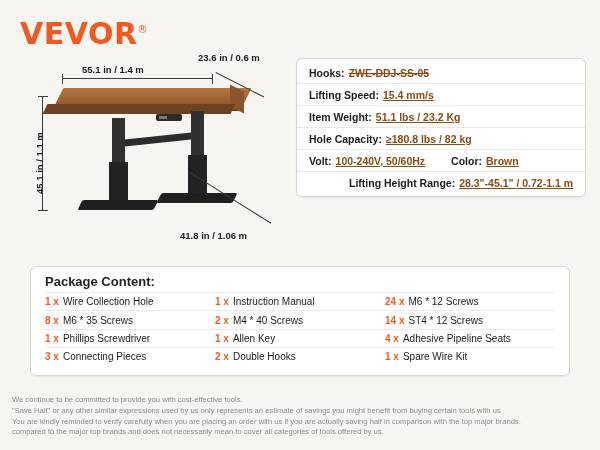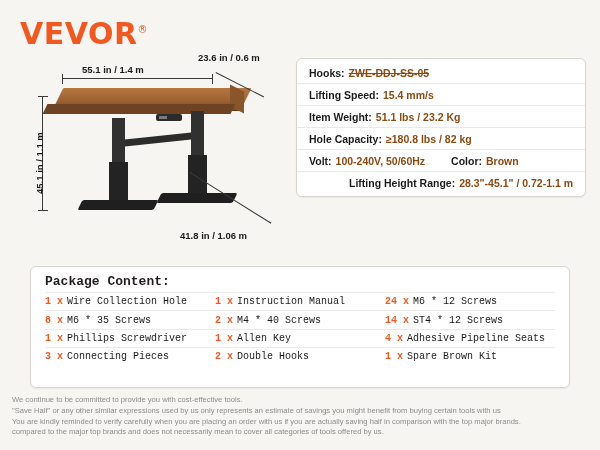--- a/index.html
+++ b/index.html
@@ -165,37 +165,36 @@
   .spec-row {
     display: flex;
     align-items: center;
     padding: 4.5px 12px;
     font-size: 10.5px;
     border-bottom: 1px solid #ece9e5;
     white-space: nowrap;
   }
   .spec-row:last-child { border-bottom: none; justify-content: flex-end; }
   .spec-key { font-weight: bold; color: #1b1b1b; }
-  .spec-val { font-weight: bold; color: #8a4a12; margin-left: 4px; }
+  .spec-val { font-weight: bold; color: #8a4a12; margin-left: 4px; text-decoration: underline; }
   .spec-key2 { font-weight: bold; color: #1b1b1b; margin-left: 26px; }
   .strike { text-decoration: line-through; text-decoration-color:#8a4a12; }
 
   
   .package {
     position: absolute;
     left: 30px;
     top: 266px;
     width: 540px;
     background: #ffffff;
     border: 1px solid #d9d5d0;
     border-radius: 6px;
     box-shadow: 0 1px 2px rgba(0,0,0,0.06);
-    padding: 7px 14px 21px 14px;
+    padding: 7px 14px 9px 14px;
     box-sizing: border-box;
-    font-family: Liberation Mono, monospace;
   }
   .package-title {
     font-size: 13px;
     font-weight: bold;
     margin-bottom: 3px;
   }
   .pkg-grid {
     display: grid;
     grid-template-columns: 1fr 1fr 1fr;
   }
@@ -346,21 +345,21 @@
       <div class="pkg-item">
         <span class="pkg-qty">3 x</span>
         <span class="pkg-label">Connecting Pieces</span>
       </div>
       <div class="pkg-item">
         <span class="pkg-qty">2 x</span>
         <span class="pkg-label">Double Hooks</span>
       </div>
       <div class="pkg-item">
         <span class="pkg-qty">1 x</span>
-        <span class="pkg-label">Spare Brown Kit</span>
+        <span class="pkg-label">Spare Wire Kit</span>
       </div>
 
     </div>
   </div>
 
   <div class="footer">
     <div>We continue to be committed to provide you with cost-effective tools.</div>
     <div>"Save Half" or any other similar expressions used by us only represents an estimate of savings you might benefit from buying certain tools with us</div>
     <div>You are kindly reminded to verify carefully when you are placing an order with us if you are actually saving half in comparison with the top major brands.</div>
     <div>compared to the major top brands and does not necessarily mean to cover all categories of tools offered by us.</div>

